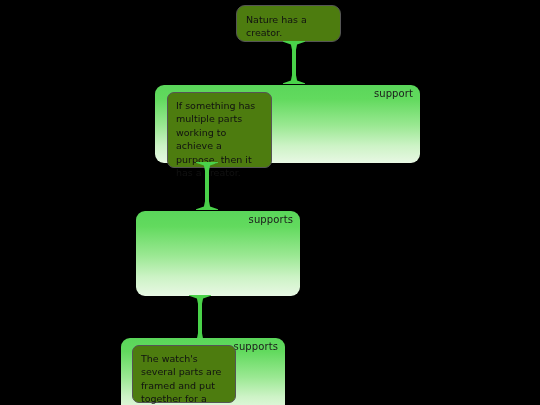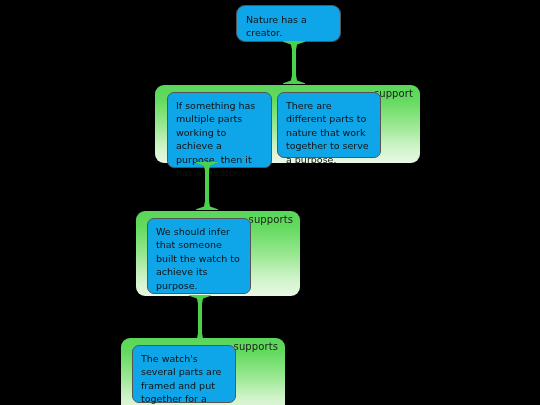--- a/index.html
+++ b/index.html
@@ -30,21 +30,21 @@
     font-size: 10px;
     line-height: 9px;
     color: #1b1b1b;
     letter-spacing: 0.1px;
     white-space: nowrap;
   }
 
   
   .claim {
     position: absolute;
-    background: #0ea5e9;
+    background: #4d7c0f;
     border: 1px solid #555555;
     border-radius: 7px;
     box-sizing: border-box;
     padding: 6px 7px 5px 8px;
     font-size: 9.5px;
     line-height: 13.4px;
     color: #111111;
   }
   .claim.root {
     border-radius: 9px;
@@ -94,33 +94,31 @@
     <div class="flare-top"></div>
     <div class="flare-bot"></div>
   </div>
 
   <div class="group" style="left:155px; top:85px; width:265px; height:78px;">
     <span class="group-label">support</span>
   </div>
 
   <div class="claim" style="left:167px; top:92px; width:105px; height:76px;">If something has multiple parts working to achieve a purpose, then it has a creator.</div>
 
-  <div class="claim" style="left:277px; top:92px; width:104px; height:66px;">There are different parts to nature that work together to serve a purpose.</div>
 
   <div class="conn" style="left:196px; top:162px; height:48px;">
     <div class="stem"></div>
     <div class="flare-top"></div>
     <div class="flare-bot"></div>
   </div>
 
   <div class="group" style="left:136px; top:211px; width:164px; height:85px;">
     <span class="group-label">supports</span>
   </div>
 
-  <div class="claim" style="left:147px; top:218px; width:104px; height:76px;">We should infer that someone built the watch to achieve its purpose.</div>
 
   <div class="conn" style="left:189px; top:295px; height:47px;">
     <div class="stem"></div>
     <div class="flare-top"></div>
     <div class="flare-bot"></div>
   </div>
 
   <div class="group" style="left:121px; top:338px; width:164px; height:75px;">
     <span class="group-label">supports</span>
   </div>

